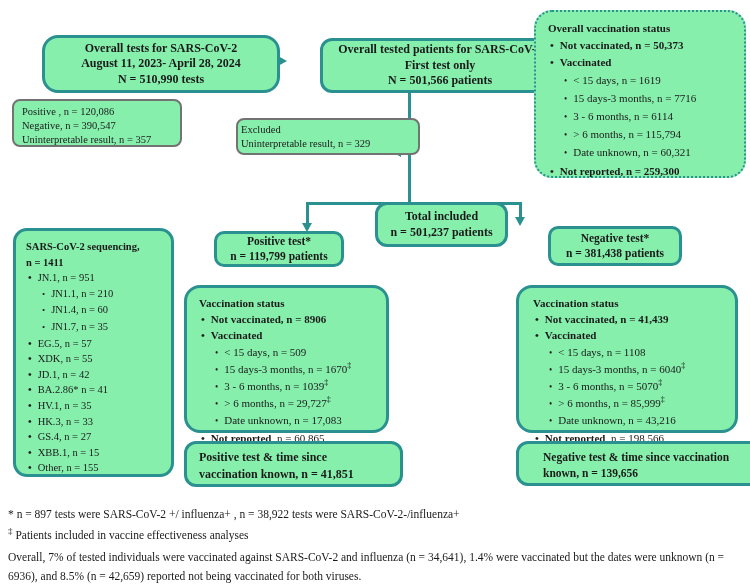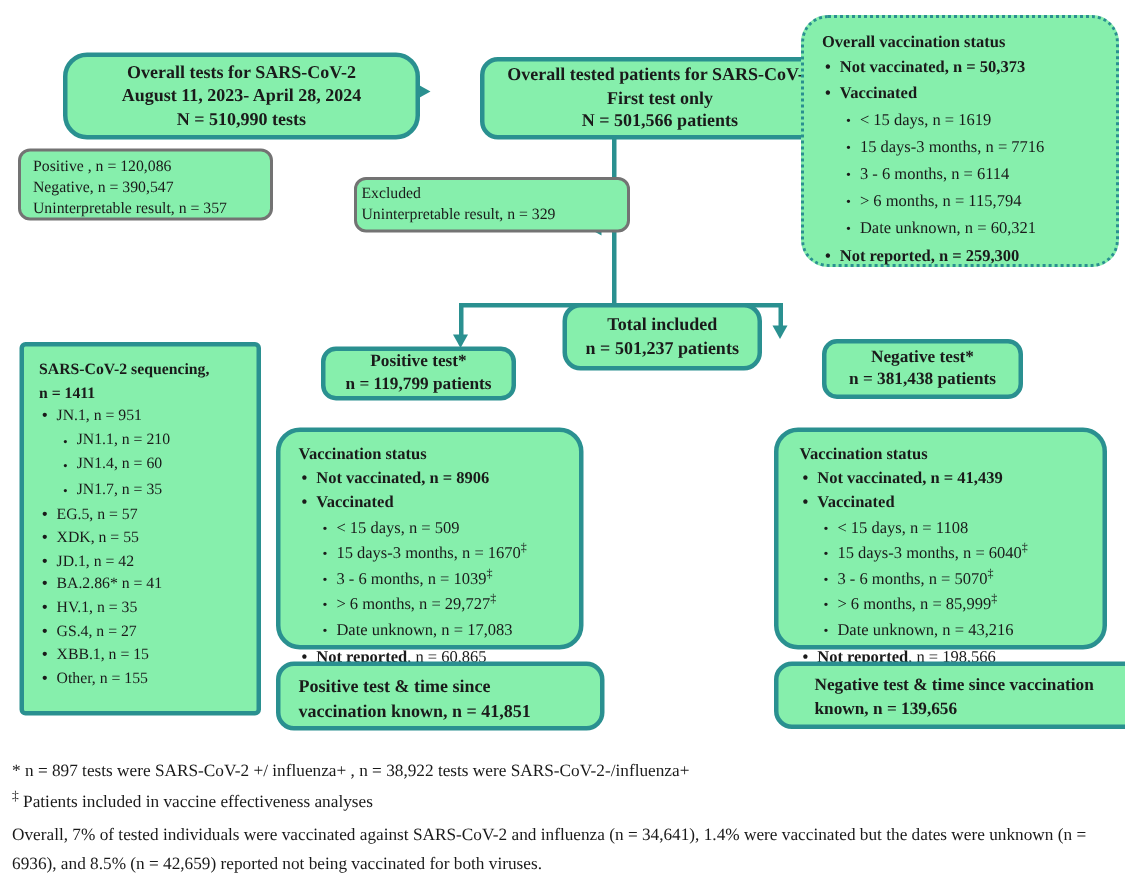--- a/index.html
+++ b/index.html
@@ -111,21 +111,21 @@
   <div class="box teal center b" style="left:184px;top:231px;width:130px;height:36px;border-radius:10px;font-size:11.5px;line-height:1.3;">
     <div>Positive test*</div>
     <div>n = 119,799 patients</div>
   </div>
 
   <div class="box teal center b" style="left:518px;top:226px;width:134px;height:40px;border-radius:10px;font-size:11.5px;line-height:1.3;">
     <div>Negative test*</div>
     <div>n = 381,438 patients</div>
   </div>
 
-  <div class="box teal t105" style="left:13px;top:228px;width:161px;height:249px;border-radius:4px;padding:8px 6px 6px 10px;line-height:15.6px;">
+  <div class="box teal t105" style="left:13px;top:228px;width:161px;height:249px;border-radius:14px;padding:8px 6px 6px 10px;line-height:15.6px;">
     <div class="b">SARS-CoV-2 sequencing,</div>
     <div class="b">n =  1411</div>
     <div class="vli l1">
         <span>JN.1, n = 951</span>
       </div>
     <div class="vli l2">
         <span>JN1.1, n = 210</span>
       </div>
     <div class="vli l2">
         <span>JN1.4, n = 60</span>
@@ -140,20 +140,23 @@
         <span>XDK, n = 55</span>
       </div>
     <div class="vli l1">
         <span>JD.1, n = 42</span>
       </div>
     <div class="vli l1">
         <span>BA.2.86*  n = 41</span>
       </div>
     <div class="vli l1">
         <span>HV.1, n = 35</span>
+      </div>
+    <div class="vli l1">
+        <span>HK.3, n = 33</span>
       </div>
     <div class="vli l1">
         <span>GS.4, n = 27</span>
       </div>
     <div class="vli l1">
         <span>XBB.1, n  = 15</span>
       </div>
     <div class="vli l1">
         <span>Other, n =  155</span>
       </div>

